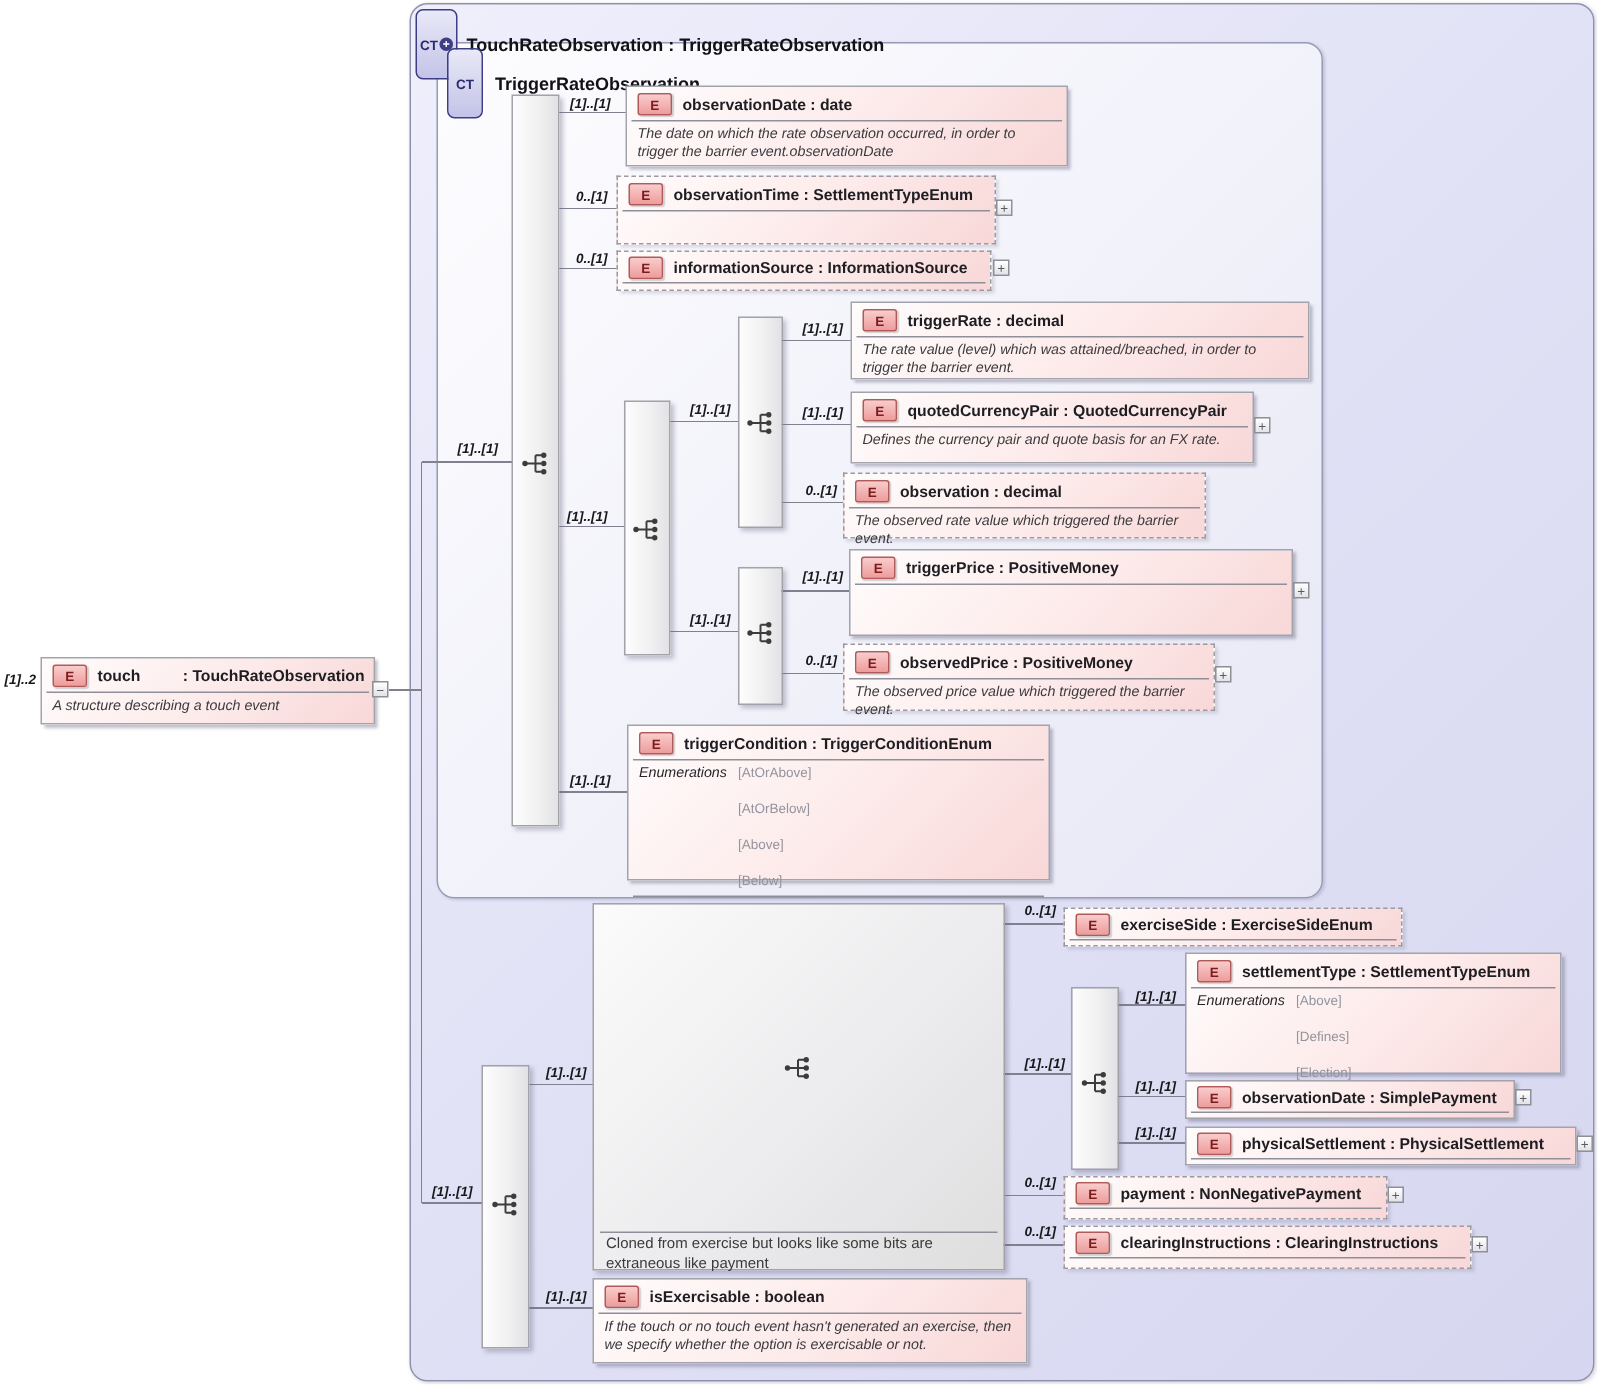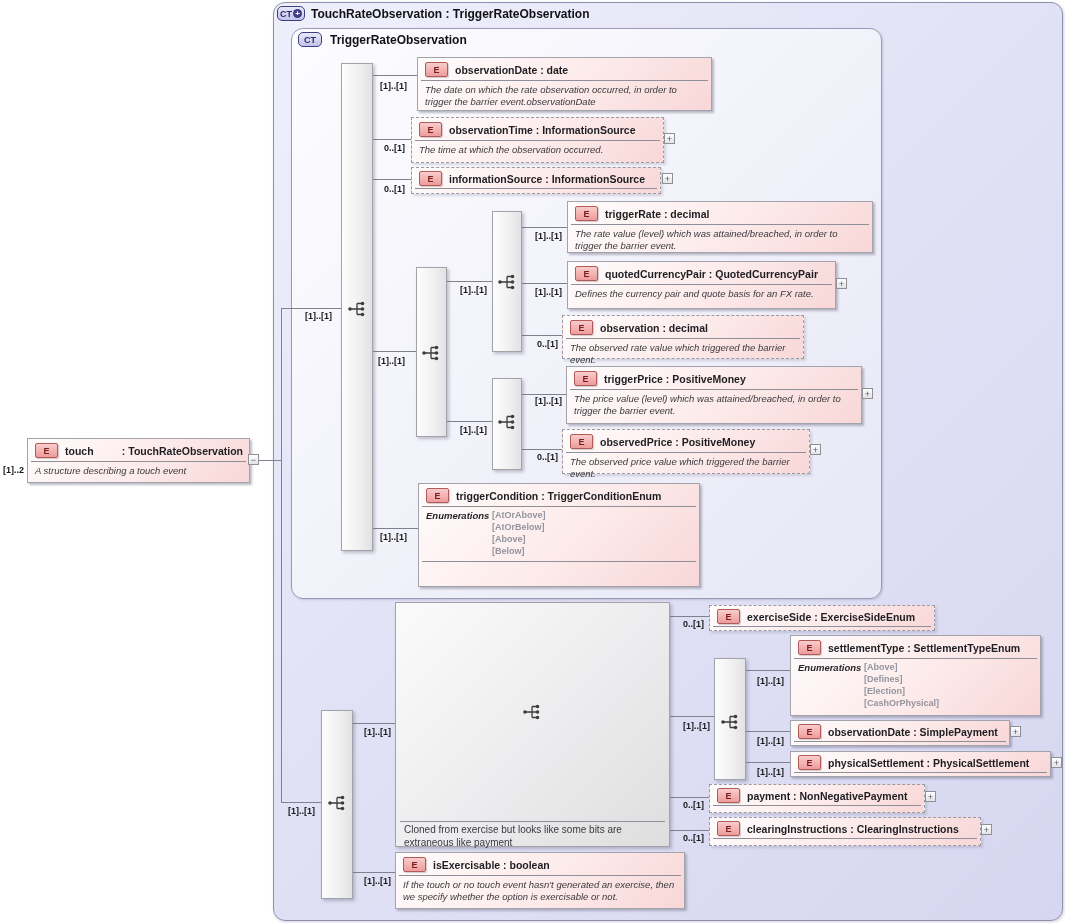--- a/index.html
+++ b/index.html
@@ -8,44 +8,44 @@
   .abs{position:absolute;}
   
   .outerbox{left:273px;top:2px;width:788px;height:917px;border:1.5px solid #8f8fae;border-radius:12px;
             background:linear-gradient(135deg,#efeffc 0%,#e2e2f6 45%,#d6d6f0 100%);
             box-shadow:1px 1px 3px rgba(120,120,150,.35);}
   .innerbox{left:291px;top:28px;width:589px;height:569px;border:1px solid #9a9ab6;border-radius:12px;
             background:linear-gradient(135deg,#fdfdff 0%,#f1f1fa 55%,#e7e7f6 100%);
             box-shadow:1px 1px 2px rgba(120,120,150,.3);}
   .hdr-title{font-size:12px;font-weight:bold;color:#121216;white-space:nowrap;}
   .ctbadge{display:inline-flex;align-items:center;justify-content:center;height:13px;min-width:18px;
-           border:1.5px solid #3d3d85;border-radius:5px;padding:0 2px;
+           border:1.5px solid #3d3d85;border-radius:5px;padding:16px 2px;
            background:linear-gradient(180deg,#e9e9f8,#c3c3e7);
            color:#2b2b72;font-size:9px;font-weight:bold;}
   .plusdot{display:inline-flex;align-items:center;justify-content:center;width:9px;height:9px;margin-left:1px;
            border-radius:50%;background:#3d3d85;color:#fff;font-size:8px;font-weight:bold;line-height:9px;}
   
   .el{position:absolute;border:1px solid #a3a3ab;
       background:linear-gradient(135deg,#fffcfc 0%,#fdeaea 55%,#f8d7d7 100%);
       box-shadow:2px 2px 2px rgba(110,110,135,.45);}
   .el.dashed{border-style:dashed;border-color:#9a9aa4;box-shadow:2px 2px 2px rgba(110,110,135,.22);}
   .trow{display:flex;align-items:center;gap:7px;padding:4px 6px 3px 7px;}
   .compact .trow{padding:3px 6px 2px 7px;}
   .ebadge{flex:none;display:flex;align-items:center;justify-content:center;width:21px;height:13px;
           background:linear-gradient(180deg,#f9cccc,#ee9c9c);border:1px solid #b05a5a;border-radius:2px;
           color:#7c1d1d;font-size:9px;font-weight:bold;box-shadow:1px 1px 1px rgba(0,0,0,.18);}
   .etitle{font-size:10.5px;font-weight:bold;color:#1d1d22;white-space:nowrap;}
   .sep{border-top:1px solid #8f8f99;margin:0 3px;}
   .compact .sep{margin-bottom:3px;}
   .desc{font-style:italic;font-size:9.5px;color:#3a3a3e;padding:3px 7px 4px 7px;line-height:1.28;}
-  .enums{display:flex;padding:3px 18px 5px 7px;font-weight:bold;}
+  .enums{display:flex;padding:3px 18px 5px 7px;}
   .enumlabel{flex:none;width:66px;font-style:italic;font-size:9.5px;color:#26262a;}
-  .enumvals{display:flex;flex-direction:column;gap:2px;font-size:9px;color:#94949e;}
-  
-  .card{position:absolute;font-size:9px;font-weight:bold;color:#17171a;white-space:nowrap;margin-top:17px;}
+  .enumvals{display:flex;flex-direction:column;gap:14px;font-size:9px;color:#94949e;}
+  
+  .card{position:absolute;font-size:9px;font-weight:bold;font-style:italic;color:#17171a;white-space:nowrap;}
   
   .gbar{position:absolute;border:1px solid #a2a2aa;
         background:linear-gradient(90deg,#fdfdfd 0%,#f1f1f2 55%,#e2e2e5 100%);
         box-shadow:2px 2px 3px rgba(110,110,135,.4);}
   .seqicon{position:absolute;}
   
   .graybox{position:absolute;left:395px;top:602px;width:273px;height:243px;border:1px solid #a2a2aa;
            background:linear-gradient(135deg,#fbfbfb 0%,#ececee 55%,#dededf 100%);
            box-shadow:2px 2px 3px rgba(110,110,135,.4);}
   .gsep{position:absolute;left:4px;right:4px;border-top:1px solid #8f8f99;}
@@ -192,24 +192,23 @@
       <span class="ebadge">E</span>
       <span class="etitle">observationDate : date</span>
     </div>
     <div class="sep"></div>
     <div class="desc">The date on which the rate observation occurred, in order to trigger the barrier event.observationDate</div>
   </div>
 
   <div class="el dashed" style="left:411px;top:117px;width:251px;height:44px;">
     <div class="trow">
       <span class="ebadge">E</span>
-      <span class="etitle">observationTime : InformationSource</span>
-    </div>
-    <div class="sep"></div>
-    <div class="desc">The time at which the observation occurred.</div>
+      <span class="etitle">observationTime : SettlementTypeEnum</span>
+    </div>
+    <div class="sep"></div>
   </div>
   <div class="pm" style="left:664px;top:133px;">+</div>
 
   <div class="el dashed compact" style="left:411px;top:167px;width:248px;height:25px;">
     <div class="trow">
       <span class="ebadge">E</span>
       <span class="etitle">informationSource : InformationSource</span>
     </div>
     <div class="sep"></div>
   </div>
@@ -242,21 +241,20 @@
     <div class="sep"></div>
     <div class="desc">The observed rate value which triggered the barrier event.</div>
   </div>
 
   <div class="el" style="left:566px;top:366px;width:294px;height:56px;">
     <div class="trow">
       <span class="ebadge">E</span>
       <span class="etitle">triggerPrice : PositiveMoney</span>
     </div>
     <div class="sep"></div>
-    <div class="desc">The price value (level) which was attained/breached, in order to trigger the barrier event.</div>
   </div>
   <div class="pm" style="left:862px;top:388px;">+</div>
 
   <div class="el dashed" style="left:562px;top:429px;width:246px;height:43px;">
     <div class="trow">
       <span class="ebadge">E</span>
       <span class="etitle">observedPrice : PositiveMoney</span>
     </div>
     <div class="sep"></div>
     <div class="desc">The observed price value which triggered the barrier event.</div>

